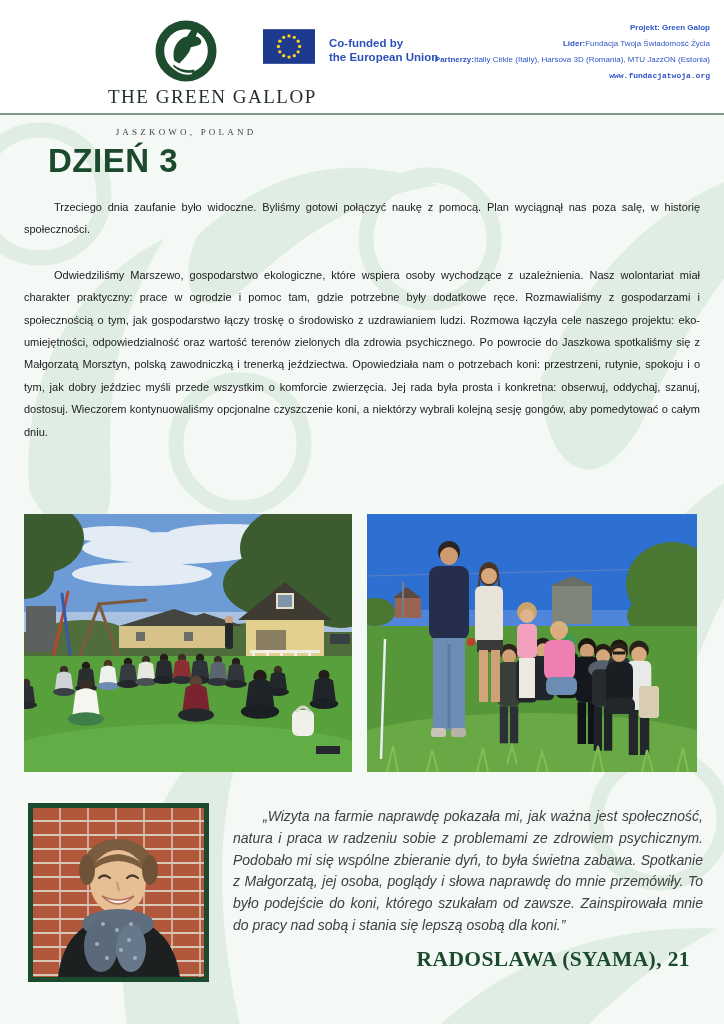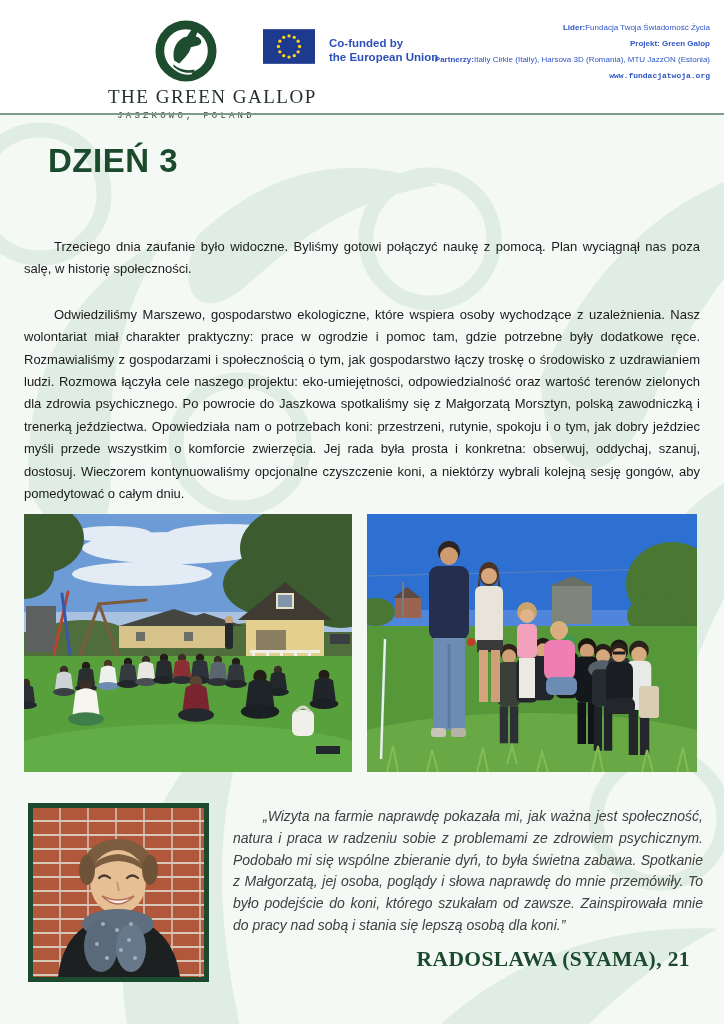--- a/index.html
+++ b/index.html
@@ -7,36 +7,36 @@
   body { font-family:"Liberation Sans", sans-serif; background:#ffffff; }
   .page { position:relative; width:724px; height:1024px; background:#ffffff; overflow:hidden; }
 
   
   .header { position:absolute; left:0; top:0; width:724px; height:113px; background:#ffffff; z-index:6; }
   .divider { position:absolute; left:0; top:113px; width:724px; height:0; border-top:2px solid #7d9c8a; z-index:6; }
 
   .logo-block { position:absolute; left:108px; top:20px; width:156px; text-align:center; }
   .logo-block svg { display:block; margin:0 auto; }
   .logo-title { font-family:"Liberation Serif", serif; font-size:19px; letter-spacing:1.5px; color:#26302a; margin-top:4px; white-space:nowrap; }
-  .logo-subtitle { font-family:Liberation Mono, monospace; font-size:9px; letter-spacing:3.2px; color:#3a443e; margin-top:3px; white-space:nowrap; }
+  .logo-subtitle { font-family:Liberation Serif, serif; font-size:9px; letter-spacing:3.2px; color:#3a443e; margin-top:19px; white-space:nowrap; }
 
   .eu-badge { position:absolute; left:263px; top:29px; display:flex; align-items:flex-end; gap:14px; }
   .eu-text { font-size:11.5px; font-weight:bold; color:#2b50b8; line-height:13.5px; white-space:nowrap; }
 
   .project-info { position:absolute; right:14px; top:20px; width:420px; text-align:right; font-size:8px; line-height:16px; color:#2f55c4; }
   .project-info .b { font-weight:bold; }
   .website { font-weight:bold; cursor:pointer;font-family:Liberation Mono, monospace; }
 
   
   .content-bg { position:absolute; left:0; top:114px; width:724px; height:910px; background:#f4f9f5; z-index:0; }
   .watermark { position:absolute; left:0; top:114px; z-index:1; }
 
   
   .title { position:absolute; left:48px; top:142px; font-size:33px; font-weight:bold; letter-spacing:0.5px; color:#1b4a2c; z-index:3; }
-  .bodytext { position:absolute; left:24px; top:196px; width:676px; font-size:13px; line-height:22.4px; color:#1b1b1b; text-align:justify; z-index:3;margin-top:40px; }
+  .bodytext { position:absolute; left:24px; top:196px; width:676px; font-size:11px; line-height:22.4px; color:#1b1b1b; text-align:justify; z-index:3; }
   .bodytext p { text-indent:30px; margin-bottom:23px; }
 
   .photo { position:absolute; top:514px; height:258px; overflow:hidden; z-index:3; background:#cfe0d2; }
   .photo-left  { left:24px;  width:328px; }
   .photo-right { left:367px; width:330px; }
 
   .portrait { position:absolute; left:28px; top:803px; width:181px; height:179px; border:5px solid #1b4a2e; z-index:3;
               background-color:#b1573c;
               background-image: repeating-linear-gradient(to bottom, rgba(0,0,0,0) 0 12px, #d8c7b6 12px 14px),
                                 repeating-linear-gradient(to right, rgba(0,0,0,0) 0 26px, rgba(216,199,182,.75) 26px 28px);
@@ -103,22 +103,22 @@
             <circle cx="36.5" cy="12.5" r="1.7"></circle>
         </g>
       </svg>
       <div class="eu-text">
         <div>Co-funded by</div>
         <div>the European Union</div>
       </div>
     </div>
 
     <div class="project-info">
+      <div><span class="b">Projekt:</span><span class="b"> Green Galop</span></div>
       <div><span class="b">Lider:</span><span>Fundacja Twoja Świadomość Życia</span></div>
-      <div><span class="b">Projekt:</span><span class="b"> Green Galop</span></div>
       <div><span class="b">Partnerzy:</span><span>Itally Cirkle (Itally), Harsova 3D (Romania), MTU JazzON (Estonia)</span></div>
       <div class="website">www.fundacjatwoja.org</div>
     </div>
   </header>
 
   <div class="divider"></div>
 
   <main>
     <h1 class="title">DZIEŃ 3</h1>
 

